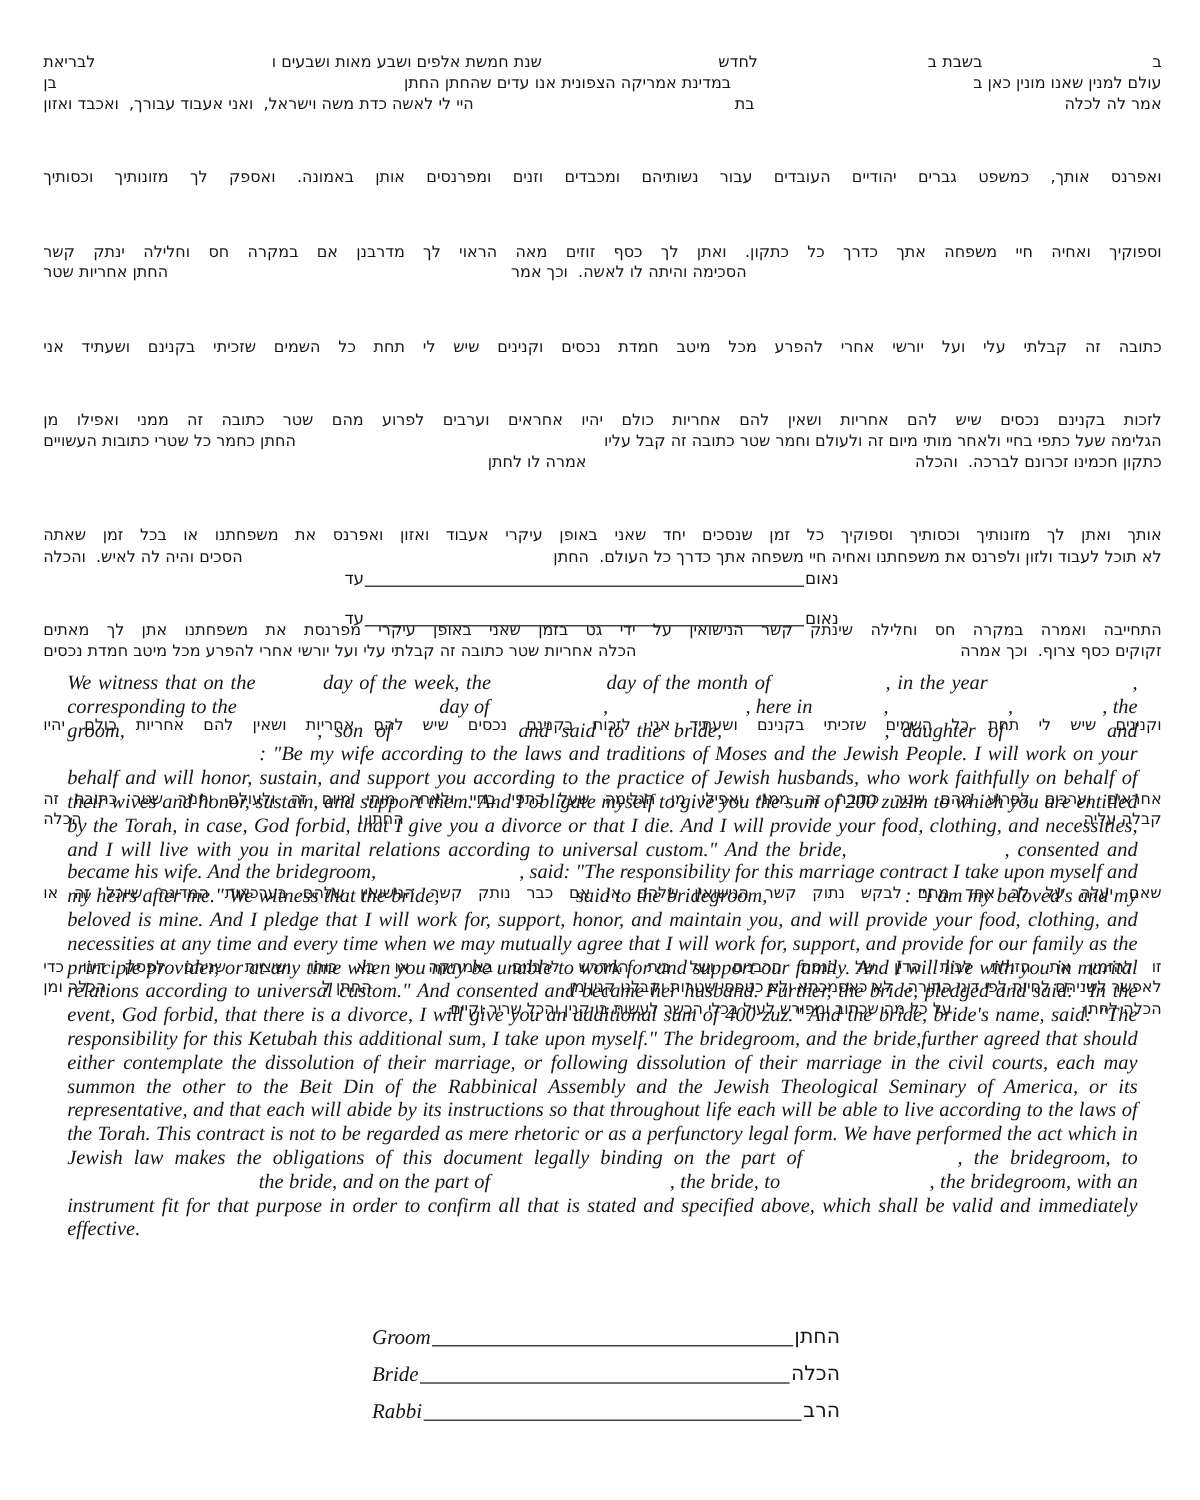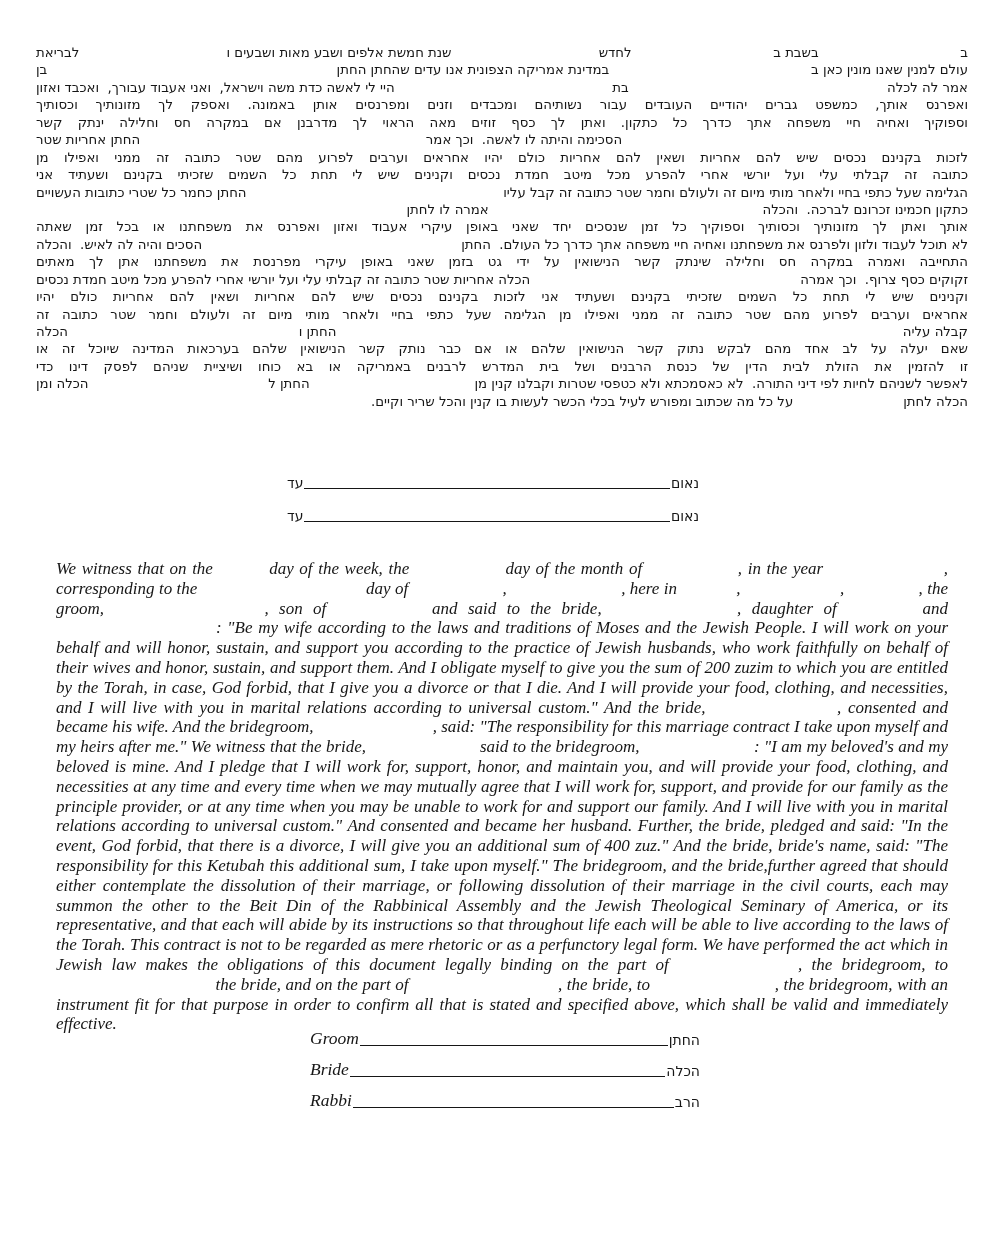--- a/index.html
+++ b/index.html
@@ -8,47 +8,47 @@
     color:#161616;overflow:hidden;
   }
   
   .hebrew-block{
     position:absolute;top:44px;left:36px;right:32px;
     direction:rtl;
     font-family:"DejaVu Sans",sans-serif;
     font-size:13.3px;line-height:17.45px;
   }
   .heb-line{height:17.45px;white-space:nowrap;}
-  .heb-line.just{text-align:justify;text-align-last:justify;white-space:normal;}
+  .heb-line.just{text-align:justify;text-align-last:justify;white-space:normal;margin-top:44px;}
   .heb-line.flexline{display:flex;align-items:baseline;}
   .heb-line .seg{white-space:pre;flex:0 0 auto;}
   .heb-line .blank{display:inline-block;height:1px;min-width:25px;}
   
   .witness-block{position:absolute;top:474px;left:287px;width:412px;}
   .witness-row{
     display:flex;direction:rtl;align-items:flex-end;
     font-family:"DejaVu Sans",sans-serif;font-size:14px;height:17px;margin-bottom:16px;
   }
   .sig-underline{flex:1 1 auto;border-bottom:1.4px solid #161616;height:2px;margin:0 1px 2px 1px;}
   
   .english-block{
     position:absolute;top:559px;left:56px;right:52px;
     font-family:"Liberation Serif",serif;font-style:italic;
     font-size:17px;line-height:19.8px;text-align:justify;
   }
   .english-block .blank{display:inline-block;height:1px;}
   
-  .sig-block{position:absolute;top:1025px;left:310px;width:392px;}
+  .sig-block{position:absolute;top:1101px;left:310px;width:392px;}
   .sig-row{display:flex;align-items:flex-end;height:23px;margin-bottom:8px;}
   .sig-row .en{
     font-family:"Liberation Serif",serif;font-style:italic;
     font-size:17.5px;flex:0 0 auto;line-height:1;padding-bottom:1px;
   }
   .sig-row .he{
-    font-family:"DejaVu Sans",sans-serif;font-size:14px;flex:0 0 auto;
+    font-family:"DejaVu Sans",sans-serif;font-size:17px;flex:0 0 auto;
     line-height:1;padding-bottom:1px;margin-right:2px;
   }
 </style>
 </head>
 <body>
 
 <div id="hebrew-block" class="hebrew-block">
     <div class="heb-line flexline">
       <span class="seg">ב</span>
       <span class="blank" style="flex: 130 1 130px;"></span>
@@ -75,22 +75,22 @@
       <span class="seg">היי לי לאשה כדת משה וישראל,  ואני אעבוד עבורך,  ואכבד ואזון</span>
     </div>
     <div class="heb-line just">ואפרנס אותך,  כמשפט גברים יהודיים העובדים עבור נשותיהם ומכבדים וזנים ומפרנסים אותן באמונה. ואספק לך מזונותיך וכסותיך</div>
     <div class="heb-line just">וספוקיך ואחיה חיי משפחה אתך כדרך כל כתקון. ואתן לך כסף זוזים מאה הראוי לך מדרבנן אם במקרה חס וחלילה ינתק קשר</div>
     <div class="heb-line flexline">
       <span class="blank" style="flex: 115 1 115px;"></span>
       <span class="seg">הסכימה והיתה לו לאשה.  וכך אמר</span>
       <span class="blank" style="flex: 95 1 95px;"></span>
       <span class="seg">החתן אחריות שטר</span>
     </div>
+    <div class="heb-line just">כתובה זה קבלתי עלי ועל יורשי אחרי להפרע מכל מיטב חמדת נכסים וקנינים שיש לי תחת כל השמים שזכיתי בקנינם ושעתיד אני</div>
     <div class="heb-line just">לזכות בקנינם נכסים שיש להם אחריות ושאין להם אחריות כולם יהיו אחראים וערבים לפרוע מהם שטר כתובה זה ממני ואפילו מן</div>
-    <div class="heb-line just">כתובה זה קבלתי עלי ועל יורשי אחרי להפרע מכל מיטב חמדת נכסים וקנינים שיש לי תחת כל השמים שזכיתי בקנינם ושעתיד אני</div>
     <div class="heb-line flexline">
       <span class="seg">הגלימה שעל כתפי בחיי ולאחר מותי מיום זה ולעולם וחמר שטר כתובה זה קבל עליו</span>
       <span class="blank" style="flex: 120 1 120px;"></span>
       <span class="seg">החתן כחמר כל שטרי כתובות העשויים</span>
     </div>
     <div class="heb-line flexline">
       <span class="seg">כתקון חכמינו זכרונם לברכה.  והכלה</span>
       <span class="blank" style="flex: 85 1 85px;"></span>
       <span class="seg">אמרה לו לחתן</span>
       <span class="blank" style="flex: 115 1 115px;"></span>

